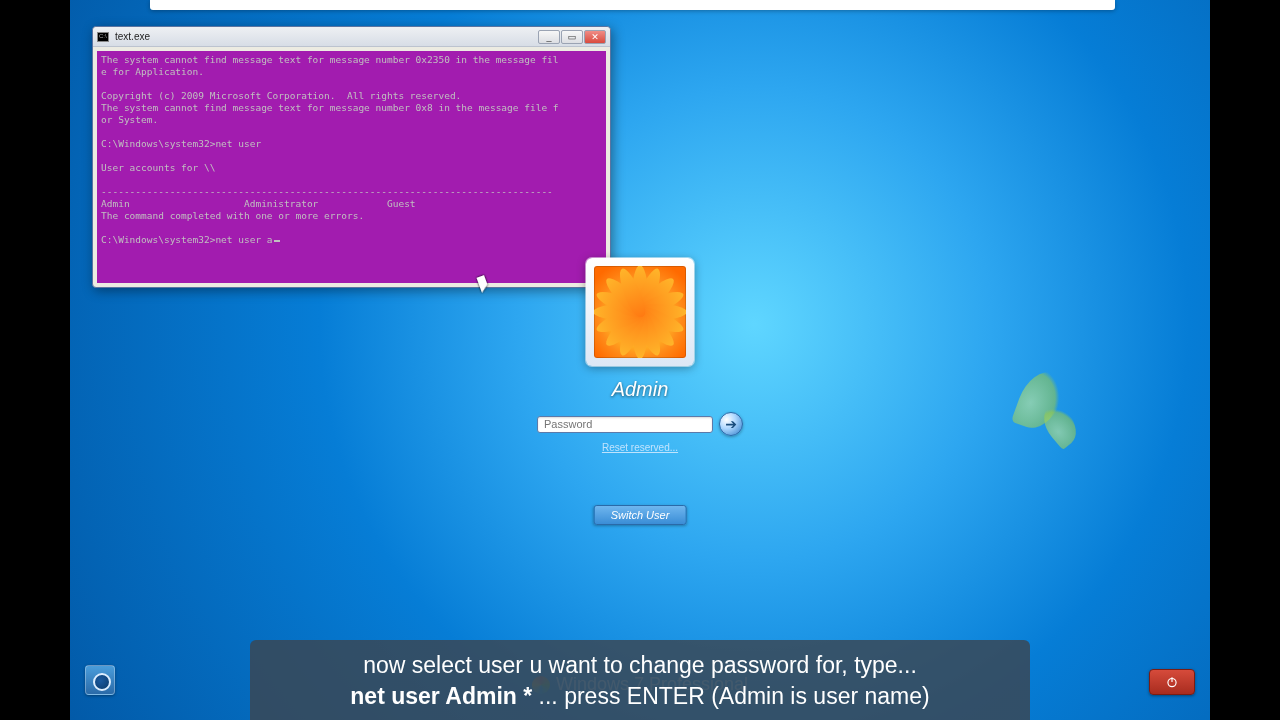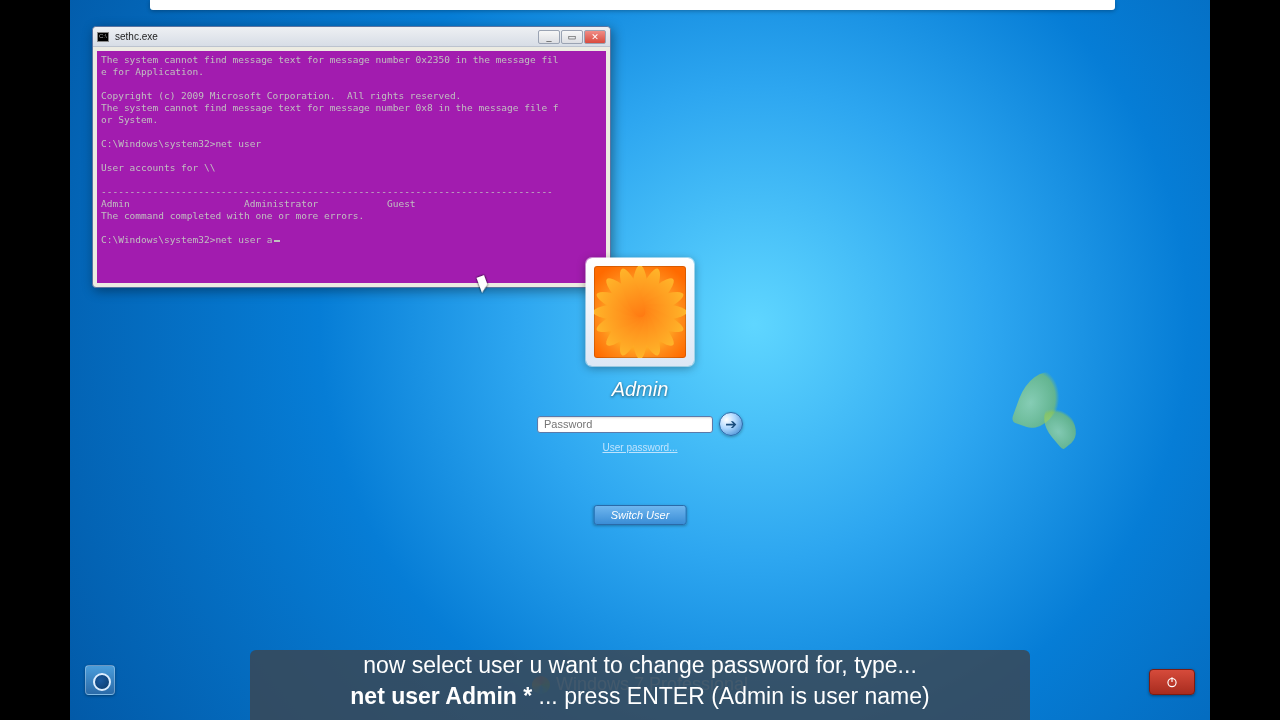--- a/index.html
+++ b/index.html
@@ -93,21 +93,21 @@
   .power svg{width:14px;height:14px;}
   .branding {
     position:absolute; left:50%; bottom:25px; transform:translateX(-50%);
     font-size:18px; color:#fff; opacity:.35; display:flex; align-items:center; gap:6px;
   }
   .orb{width:18px;height:18px;border-radius:50%;background:conic-gradient(#f25022,#7fba00,#00a4ef,#ffb900,#f25022);filter:blur(.3px);}
 
   
   .caption {
     position:absolute; left:50%; bottom:0; transform:translateX(-50%);
-    width:780px; padding:0 20px 8px; text-align:center;
+    width:780px; padding:10px 20px 8px; text-align:center;
     background:rgba(60,70,80,.82); color:#fff; font-size:23px; line-height:1.35;
     border-radius:6px 6px 0 0;
   }
   .caption b{font-weight:700;}
   
   
   .leaf { position:absolute; right:150px; top:370px; width:40px; height:60px; opacity:.55;
     background:radial-gradient(ellipse at 30% 60%, #d6f58a, #9acc4a 60%, transparent 70%);
     border-radius:60% 10% 60% 10%; transform:rotate(20deg);}
   .leaf2 { right:130px; top:395px; transform:rotate(-40deg) scale(.7); }
@@ -123,21 +123,21 @@
   <div class="pillar-right"></div>
 
   <div class="desktop">
     <div class="topbar"></div>
     <div class="leaf"></div>
     <div class="leaf leaf2"></div>
 
     <div class="cmd">
       <div class="cmd-titlebar">
         <span class="cmd-icon"></span>
-        <span class="cmd-title">sethc.exe</span>
+        <span class="cmd-title">text.exe</span>
         <div class="cmd-btns">
           <div class="cmd-btn">_</div>
           <div class="cmd-btn">▭</div>
           <div class="cmd-btn close">✕</div>
         </div>
       </div>
       <div class="cmd-body"><span id="cmd-text">The system cannot find message text for message number 0x2350 in the message fil
 e for Application.
 
 Copyright (c) 2009 Microsoft Corporation.  All rights reserved.
@@ -175,21 +175,21 @@
             <div class="petal" style="transform: translate(-50%, -90%) rotate(292.5deg);"></div>
             <div class="petal" style="transform: translate(-50%, -90%) rotate(315deg);"></div>
             <div class="petal" style="transform: translate(-50%, -90%) rotate(337.5deg);"></div>
           </div>
       </div>
       <div class="username">Admin</div>
       <div class="pw-row">
         <input class="pw" placeholder="Password" style="">
         <button class="go">➔</button>
       </div>
-      <div class="reset">User password...</div>
+      <div class="reset">Reset reserved...</div>
     </div>
 
     <button class="switch">Switch User</button>
 
     <div class="ease"></div>
     <div class="power">
       <svg viewBox="0 0 24 24">
           <circle cx="12" cy="13" r="7" fill="none" stroke="#fff" stroke-width="2"></circle>
           <line x1="12" y1="4" x2="12" y2="12" stroke="#fff" stroke-width="2"></line>
         </svg>

